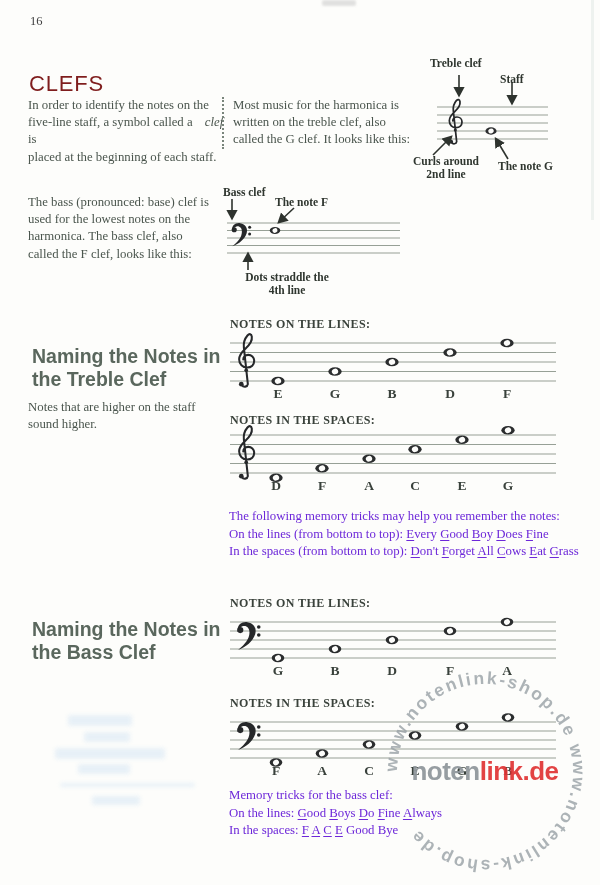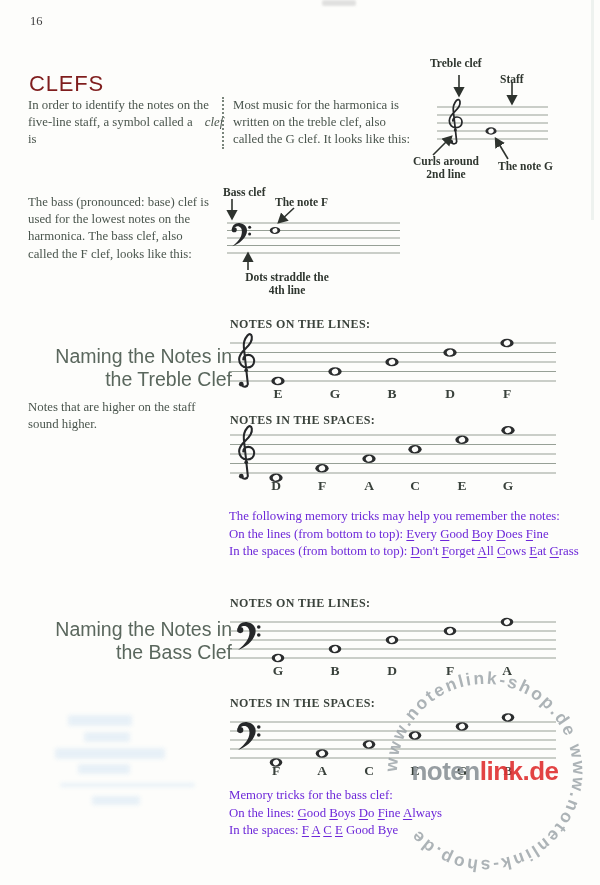--- a/index.html
+++ b/index.html
@@ -18,21 +18,21 @@
   .para .i{font-style:italic;margin-left:9px;}
   .u{text-decoration:underline;text-underline-offset:2px;}
   .divider{border-left:2px dotted #79857b;padding-left:9px;}
   .callout{
     font-size:11.5px;font-weight:bold;color:#2f362f;line-height:13px;
     white-space:nowrap;
   }
   .callout.center{text-align:center;white-space:normal;}
   .naming-heading{
     font-family:"Liberation Sans","DejaVu Sans",sans-serif;
-    font-size:19.5px;line-height:22.5px;color:#5a675d;text-align:right;font-weight:400;
+    font-size:19.5px;line-height:22.5px;color:#5a675d;text-align:left;font-weight:700;
   }
   .staff-title{
     font-size:12px;font-weight:bold;letter-spacing:.4px;color:#3a423b;
     text-align:left;
   }
   .memory{font-size:12.8px;line-height:17.6px;color:#6d28d9;}
   .smudge{background:#bfbfbf;opacity:.45;filter:blur(1px);border-radius:2px;}
   .ghost{background:#dceaf5;opacity:.65;filter:blur(2px);border-radius:2px;}
   .edge{background:#eef2ef;}
   svg{display:block;}
@@ -49,21 +49,21 @@
   <div class="abs ghost" style="left:84px;top:732px;width:46px;height:10px"></div>
   <div class="abs ghost" style="left:55px;top:748px;width:110px;height:11px"></div>
   <div class="abs ghost" style="left:78px;top:764px;width:52px;height:10px"></div>
   <div class="abs ghost" style="left:60px;top:783px;width:135px;height:4px"></div>
   <div class="abs ghost" style="left:92px;top:796px;width:48px;height:9px"></div>
 
   <div class="abs pagenum" style="left:30px;top:14px">16</div>
 
   <div class="abs clefs-title" style="left:29px;top:71px">CLEFS</div>
 
-  <div class="abs para" style="left:28px;top:97px;width:198px"><span>In order to identify the notes on the</span><br><span>five-line staff, a symbol called a </span><span class="i">clef</span><span> is</span><br></div>
+  <div class="abs para" style="left:28px;top:97px;width:198px"><span>In order to identify the notes on the</span><br><span>five-line staff, a symbol called a </span><span class="i">clef</span><span> is</span><br><span>placed at the beginning of each staff.</span></div>
 
   <div class="abs para divider" style="left:222px;top:97px;width:190px"><span>Most music for the harmonica is</span><br><span>written on the treble clef, also</span><br><span>called the G clef.  It looks like this:</span></div>
 
   <div class="abs" style="left:400px;top:52px;width:190px;height:140px">
     <div class="abs callout" style="left:30px;top:5px">Treble clef</div>
     <div class="abs callout" style="left:100px;top:21px">Staff</div>
     <div class="abs" style="left:37px;top:43px">
         <svg width="111" height="56" viewBox="0 0 111 56">
           <line x1="0" y1="12" x2="111" y2="12" stroke="#97a096" stroke-width="1.1"></line>
           <line x1="0" y1="20" x2="111" y2="20" stroke="#97a096" stroke-width="1.1"></line>

